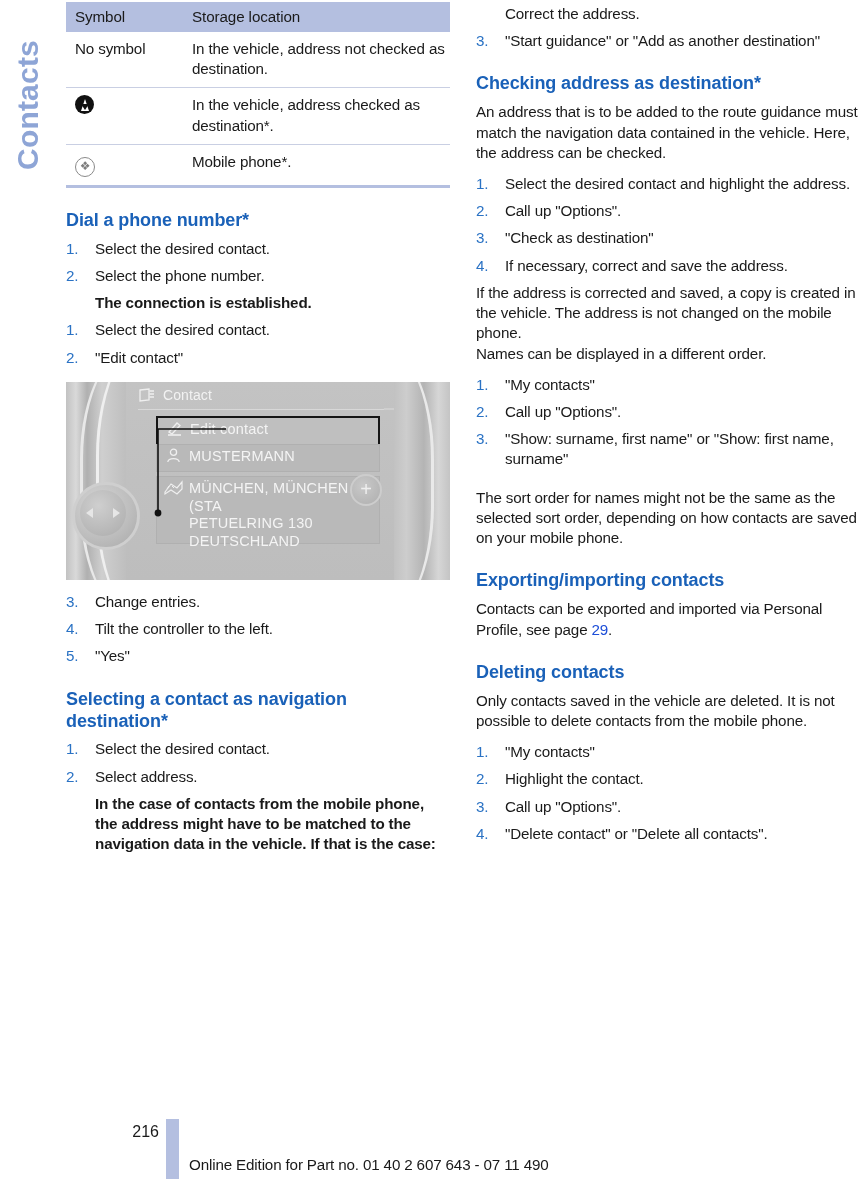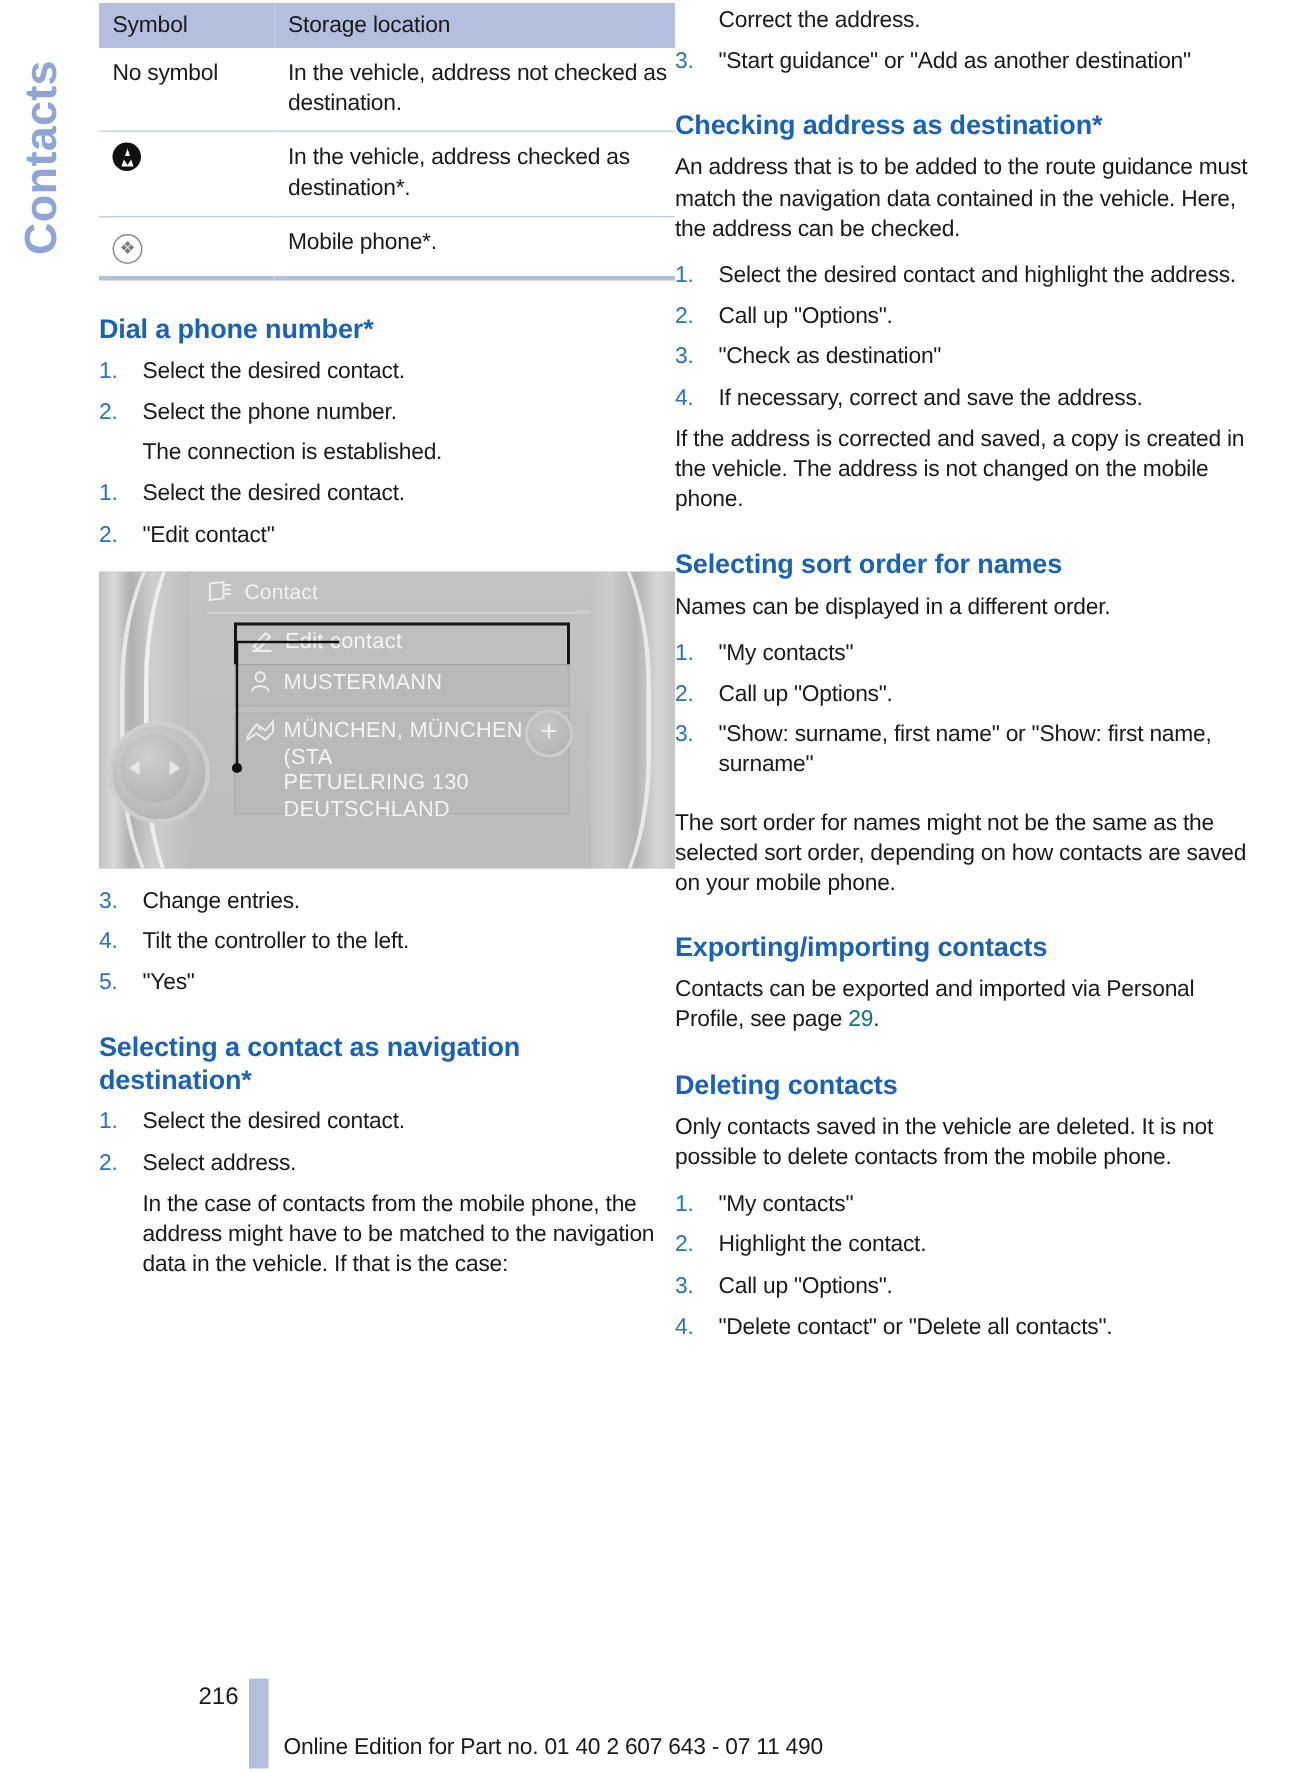--- a/index.html
+++ b/index.html
@@ -45,20 +45,21 @@
   
   .page {
     position: absolute;
     left: 66px;
     top: 0;
     width: 795px;
     height: 1181px;
   }
   .columns {
     display: flex;
+    gap: 26px;
     padding-top: 2px;
   }
   .col {
     width: 384px;
     flex: 0 0 384px;
   }
 
   
   h2.section {
     color: #1a61b8;
@@ -93,24 +94,25 @@
   }
   ol.steps li .num {
     color: #2a72c4;
     flex: 0 0 29px;
     width: 29px;
   }
   ol.steps li .txt { flex: 1 1 auto; }
   ol.steps li.noindent .num { visibility: hidden; }
   ol.steps li.sub {
     margin-top: 6px;
+    font-weight: bold;
   }
 
   .page-link {
-    color: #0f766e;
+    color: #1d4ed8;
   }
 
   
   table.symtable {
     border-collapse: collapse;
     width: 384px;
     table-layout: fixed;
     margin-top: 0;
   }
   table.symtable th {
@@ -510,21 +512,20 @@
           <span class="num">3.</span>
           <span class="txt">"Check as destination"</span>
         </li>
         <li>
           <span class="num">4.</span>
           <span class="txt">If necessary, correct and save the address.</span>
         </li>
       </ol>
       <p class="body" style="margin-top:6px">If the address is corrected and saved, a copy is created in the vehicle. The address is not changed on the mobile phone.</p>
 
-      <h2 class="section">Selecting sort order for names</h2>
       <p class="body">Names can be displayed in a different order.</p>
       <div class="spacer-sm"></div>
       <ol class="steps">
         <li>
           <span class="num">1.</span>
           <span class="txt">"My contacts"</span>
         </li>
         <li>
           <span class="num">2.</span>
           <span class="txt">Call up "Options".</span>

